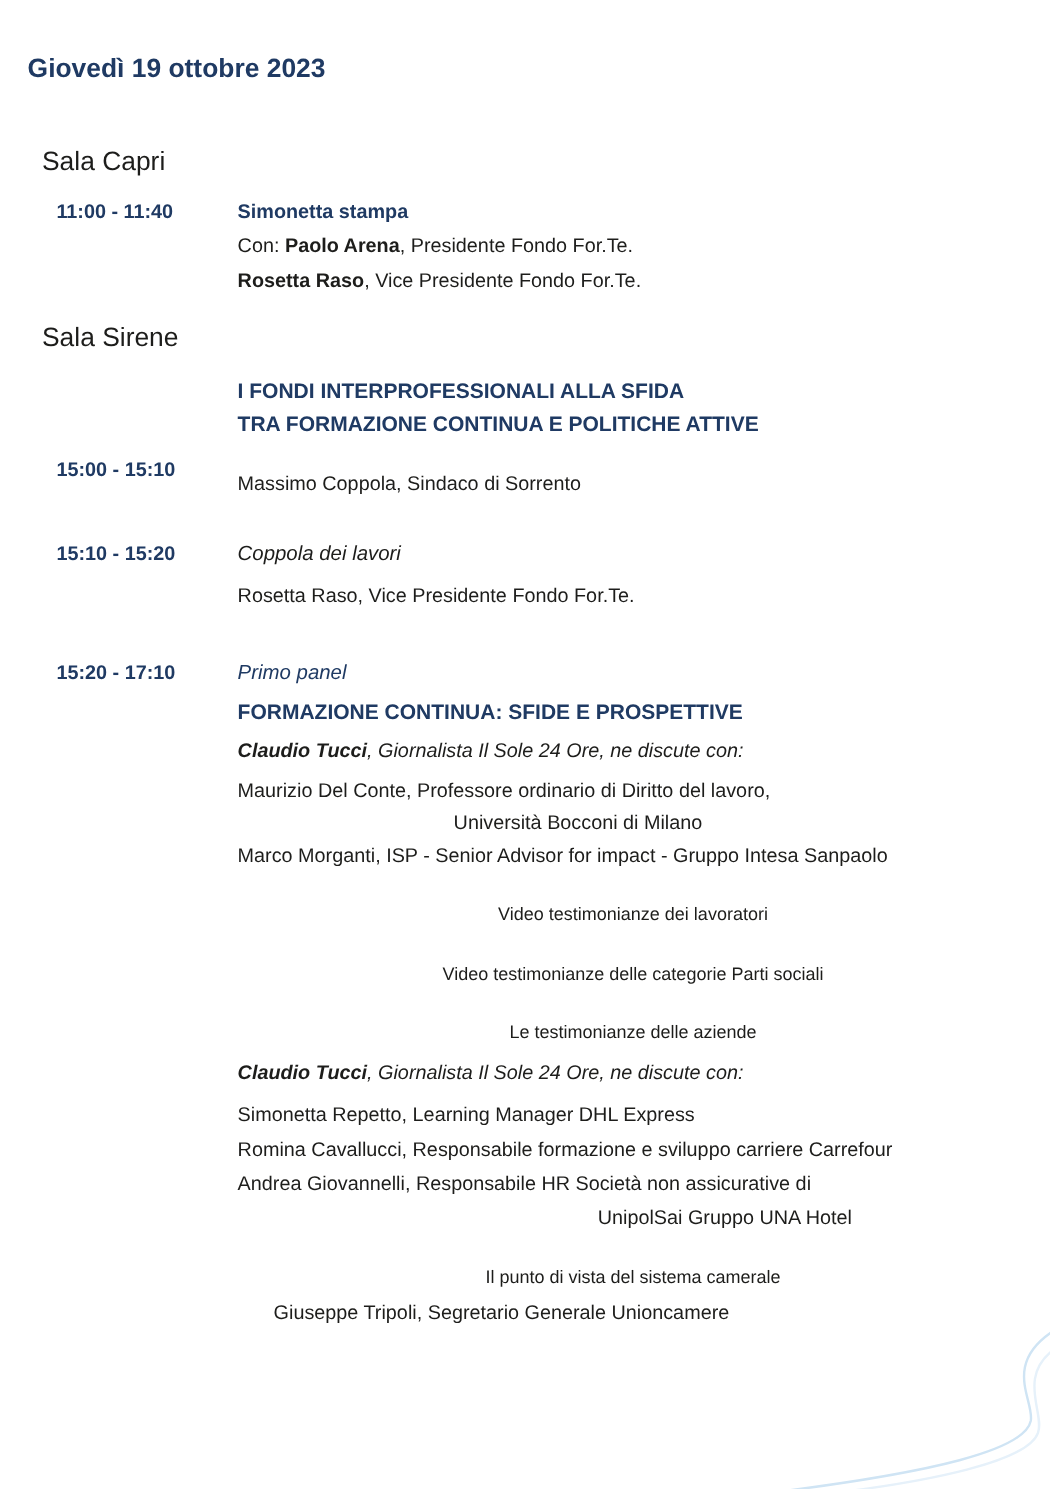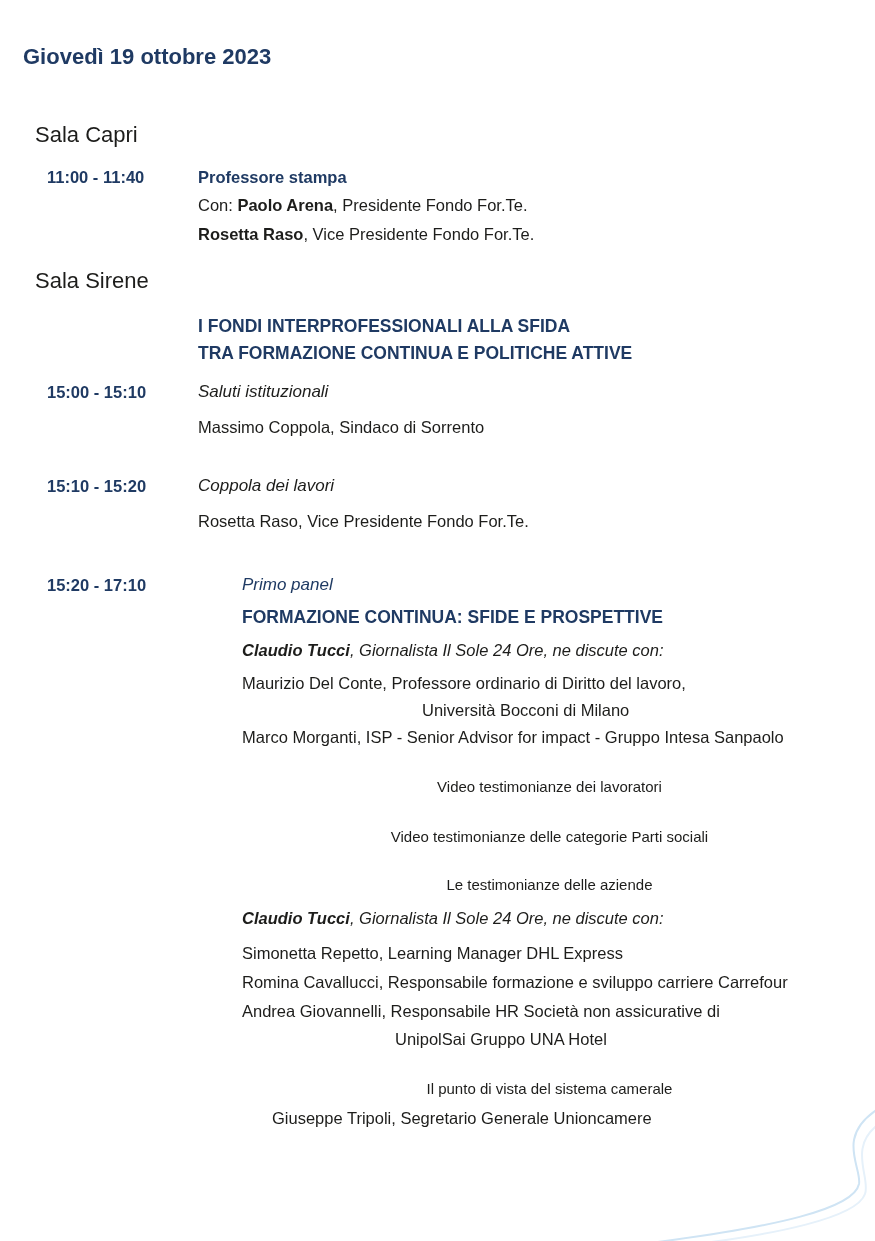--- a/index.html
+++ b/index.html
@@ -9,37 +9,37 @@
   }
   .doc{position:absolute;inset:0;padding:44px 18px 0 23px;box-sizing:border-box;}
   .title{font-size:22px;font-weight:700;color:var(--navy,#1f3a63);line-height:26px;margin:0;}
   .venue{font-size:22px;line-height:22px;margin-left:12px;}
   .venue-capri{margin-top:54px;}
   .venue-sirene{margin-top:22px;}
   .row{display:grid;grid-template-columns:151px 1fr;margin-left:24px;align-items:start;}
   .row-conferenza{margin-top:19px;}
   .row-saluti{margin-top:13px;}
   .row-apertura{margin-top:33px;}
-  .row-panel{margin-top:38px;gap:44px;}
+  .row-panel{margin-top:38px;}
   .time{font-weight:700;font-size:16.5px;color:var(--navy,#1f3a63);line-height:24px;}
   .session-title{font-weight:700;font-size:16.5px;color:var(--navy,#1f3a63);line-height:24px;}
   .session-title-italic{font-style:italic;font-size:17px;line-height:24px;}
   .session-title-italic.navy{color:var(--navy,#1f3a63);}
   .big-heading{font-weight:700;font-size:17.5px;color:var(--navy,#1f3a63);line-height:27px;margin-top:21px;margin-left:175px;}
   .panel-heading{font-weight:700;font-size:17.5px;color:var(--navy,#1f3a63);line-height:24px;margin-top:8px;}
   .line{font-size:16.5px;line-height:28px;white-space:nowrap;}
   .line .b{font-weight:700;text-align:center;}
   .mod{font-style:italic;font-size:16.5px;line-height:24px;margin-top:9px;white-space:nowrap;}
   .mod .b{font-weight:700;}
   .speaker{font-size:16.5px;line-height:27px;white-space:nowrap;}
   .speakers-a{margin-top:8px;}
   .speakers-b{margin-top:9px;}
   .speakers-b .speaker{line-height:29px;}
   .cont-1{padding-left:180px;line-height:27px;font-size:16.5px;white-space:nowrap;}
-  .cont-2{padding-left:153px;line-height:26px;font-size:16.5px;white-space:nowrap;}
+  .cont-2{padding-left:153px;line-height:26px;font-size:16.5px;white-space:nowrap;text-align:center;}
   .bold-line{font-weight:400;font-size:15px;line-height:24px;text-align:center;}
   .mt2{margin-top:2px;}.mt1{margin-top:1px;}
   .mt10{margin-top:10px;}
   .video-1{margin-top:24px;}
   .video-2{margin-top:26px;}
   .aziende-heading{margin-top:24px;}
   .camerale-heading{margin-top:25px;}
   .last-speaker{margin-top:5px;line-height:24px;margin-left:30px;}
   .mod-tight{margin-top:9px;}
   .swoosh{position:absolute;right:0;bottom:0;pointer-events:none;}
@@ -49,37 +49,36 @@
 
 <div class="doc">
 
   <h1 class="title">Giovedì 19 ottobre 2023</h1>
 
   <div class="venue venue-capri">Sala Capri</div>
 
   <div class="row row-conferenza">
     <div class="time">11:00 - 11:40</div>
     <div class="cell">
-      <div class="session-title">Professore stampa</div>
+      <div class="session-title">Simonetta stampa</div>
       <div class="line mt2"><span>Con: </span><span class="b">Paolo Arena</span><span>, Presidente Fondo For.Te.</span></div>
       <div class="line mt1"><span class="b">Rosetta Raso</span><span>, Vice Presidente Fondo For.Te.</span></div>
     </div>
   </div>
 
   <div class="venue venue-sirene">Sala Sirene</div>
 
   <div class="big-heading">
     <div>I FONDI INTERPROFESSIONALI ALLA SFIDA</div>
     <div>TRA FORMAZIONE CONTINUA E POLITICHE ATTIVE</div>
   </div>
 
   <div class="row row-saluti">
     <div class="time">15:00 - 15:10</div>
     <div class="cell">
-      <div class="session-title-italic">Saluti istituzionali</div>
       <div class="speaker mt10"><span class="b">Massimo Coppola</span><span>, Sindaco di Sorrento</span></div>
     </div>
   </div>
 
   <div class="row row-apertura">
     <div class="time">15:10 - 15:20</div>
     <div class="cell">
       <div class="session-title-italic">Coppola dei lavori</div>
       <div class="speaker mt10"><span class="b">Rosetta Raso</span><span>, Vice Presidente Fondo For.Te.</span></div>
     </div>

